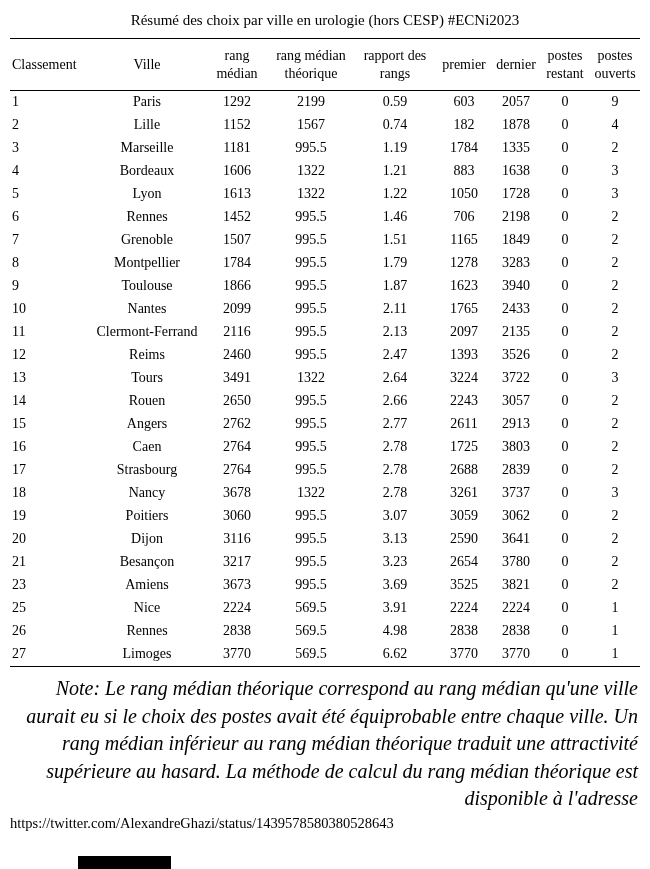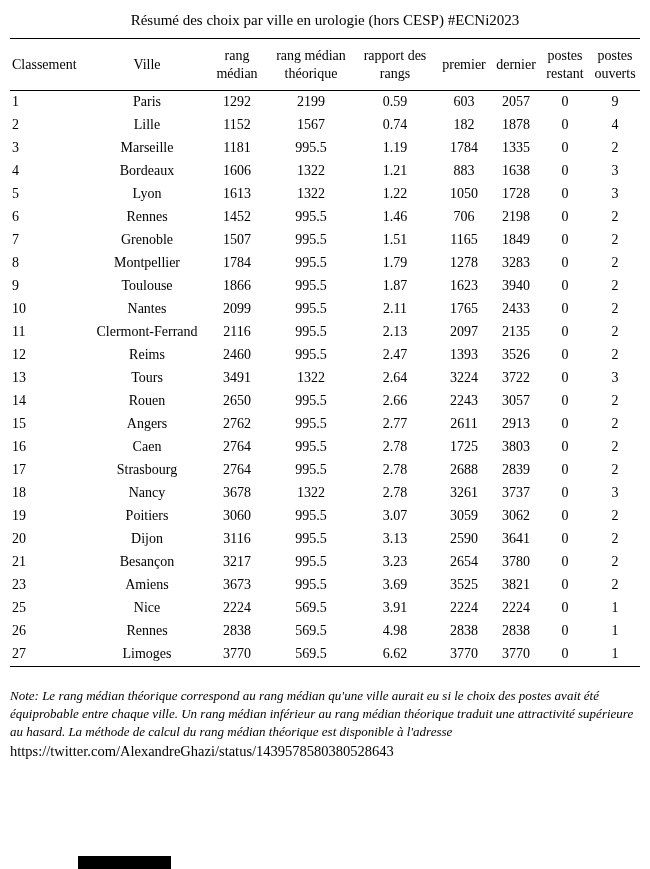--- a/index.html
+++ b/index.html
@@ -52,24 +52,24 @@
     overflow-wrap: break-word;
     line-height: 1.15;
   }
   table.results tbody td:first-child {
     text-align: left;
     padding-left: 2px;
   }
   .note {
     width: 628px;
     font-style: italic;
-    font-size: 13px;
+    font-size: 20px;
     line-height: 1.38;
-    margin-top: 20px;
-    text-align: left;
+    margin-top: 8px;
+    text-align: right;
   }
   .note-url {
     font-size: 14.5px;
     line-height: 1.38;
   }
   .bottom-bar {
     position: absolute;
     left: 78px;
     top: 856px;
     width: 93px;

